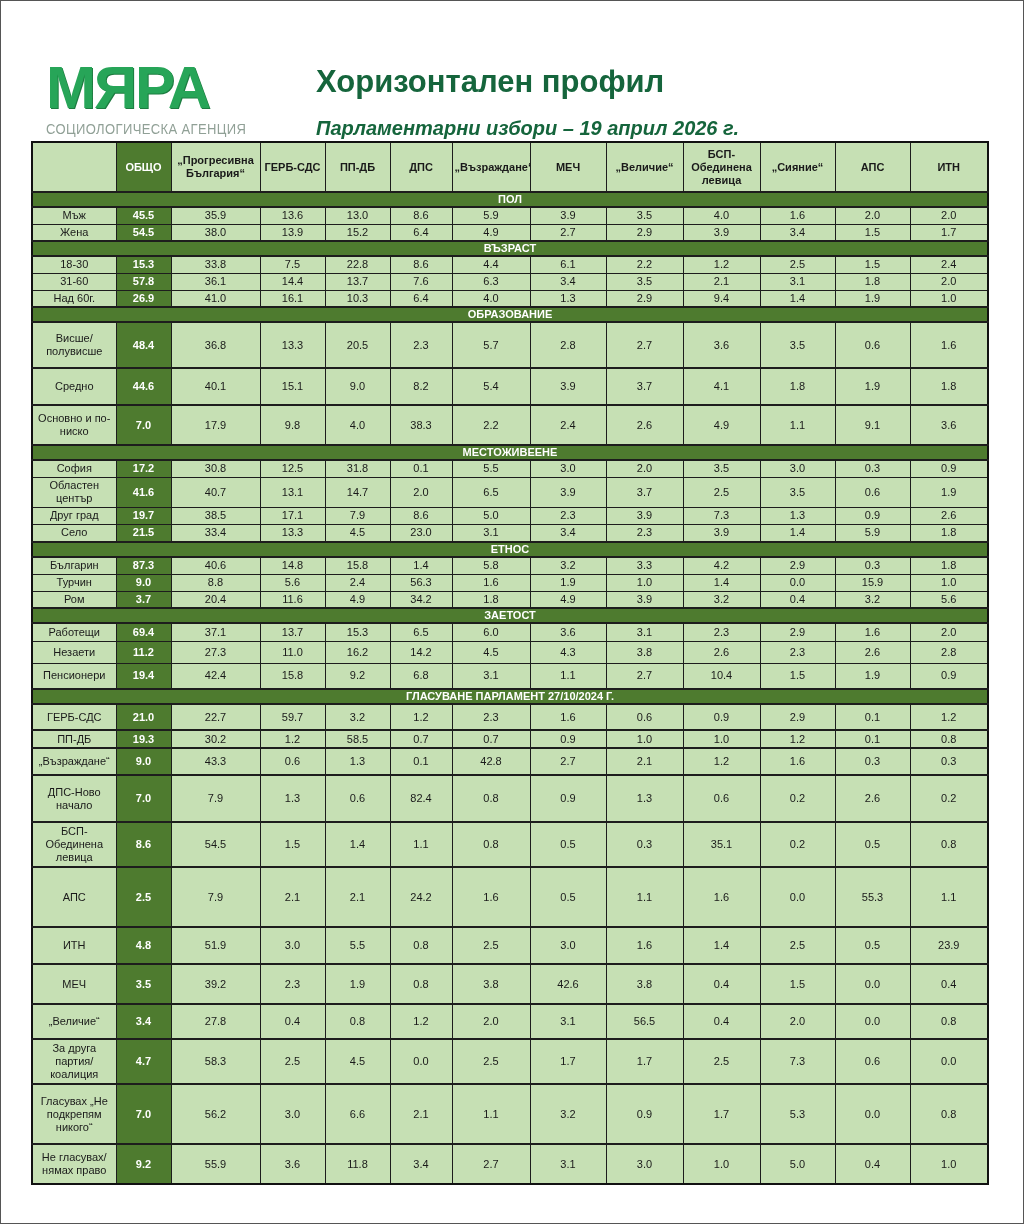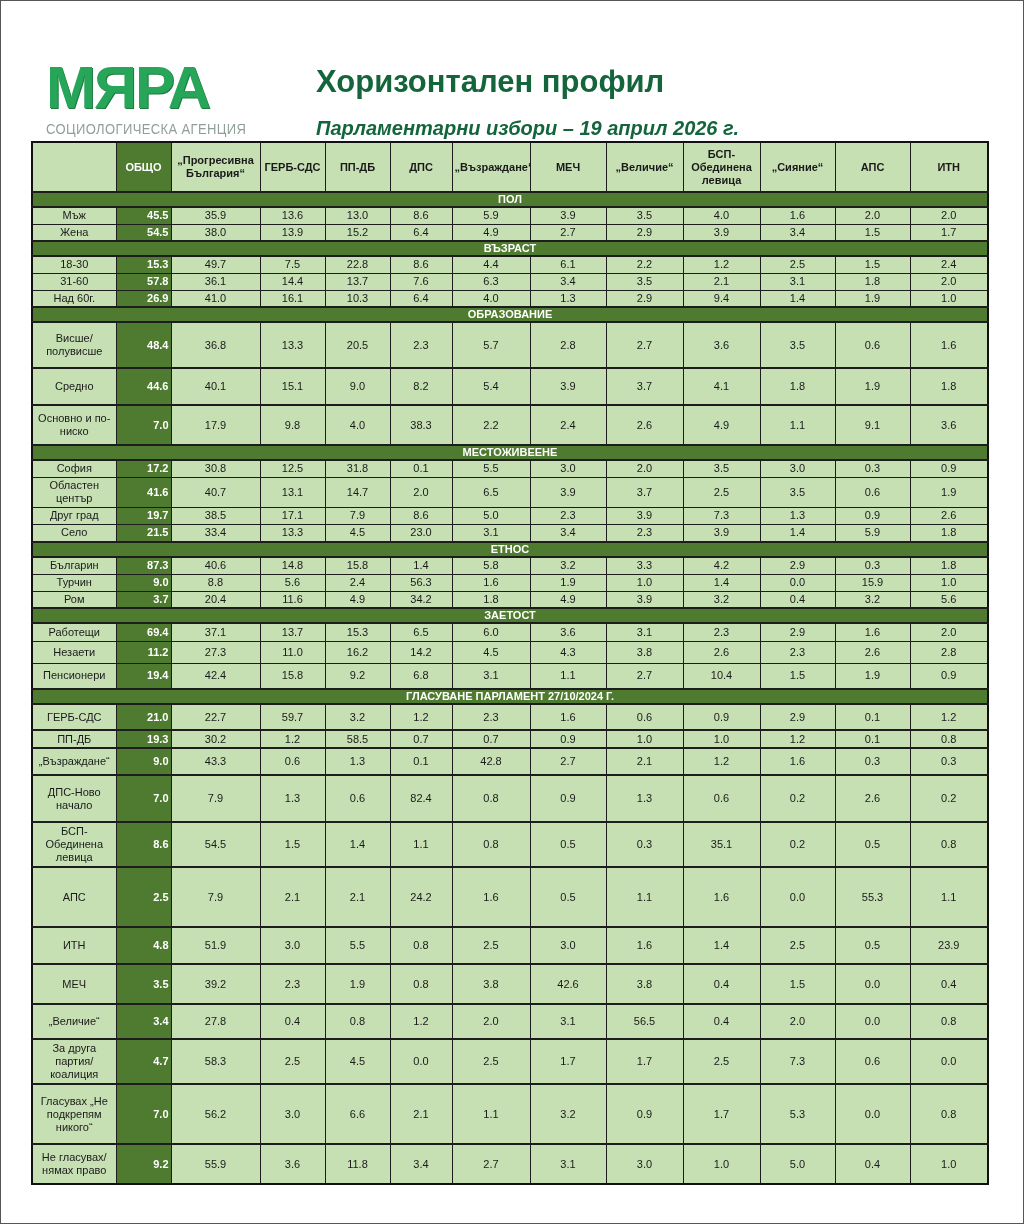--- a/index.html
+++ b/index.html
@@ -52,21 +52,21 @@
   td.colhead{font-weight:bold;height:50px;}
   td.corner{height:50px;}
   td.colhead-obshto{
     background:var(--band-green);color:#fff;font-weight:bold;height:50px;margin-left:36px;
   }
   td.band{
     background:var(--band-green);color:#fff;font-weight:bold;
     height:15px;font-size:11px;line-height:11px;padding:0;
     border-top-width:2px;border-bottom-width:2px;
   }
-  td.obshto{background:var(--band-green);color:#fff;font-weight:600;text-align:right;}
+  td.obshto{background:var(--band-green);color:#fff;font-weight:600;}
   tr.hsep td{border-top-width:2px;}
 </style>
 </head>
 <body>
 
 <div class="page-header">
   <div class="logo-block">
     <div class="logo-word">МЯРА</div>
     <div class="logo-sub">СОЦИОЛОГИЧЕСКА АГЕНЦИЯ</div>
   </div>
@@ -141,21 +141,21 @@
           <td class="val">3.4</td>
           <td class="val">1.5</td>
           <td class="val">1.7</td>
         </tr>
         <tr>
           <td class="band" colspan="13">ВЪЗРАСТ</td>
         </tr>
         <tr style="height: 17px; margin-top: 25px;">
           <td class="rowlabel">18-30</td>
           <td class="obshto">15.3</td>
-          <td class="val">49.7</td>
+          <td class="val">33.8</td>
           <td class="val">7.5</td>
           <td class="val">22.8</td>
           <td class="val">8.6</td>
           <td class="val">4.4</td>
           <td class="val">6.1</td>
           <td class="val">2.2</td>
           <td class="val">1.2</td>
           <td class="val">2.5</td>
           <td class="val">1.5</td>
           <td class="val">2.4</td>

